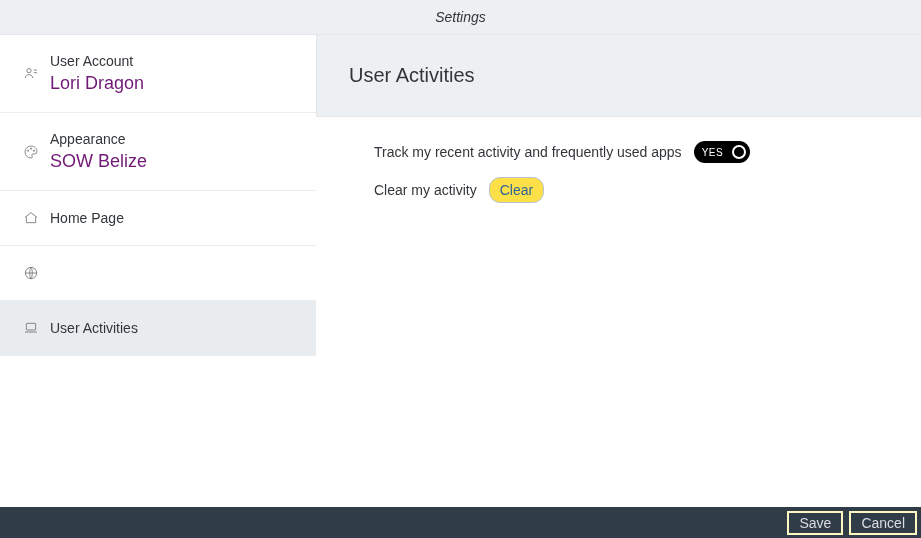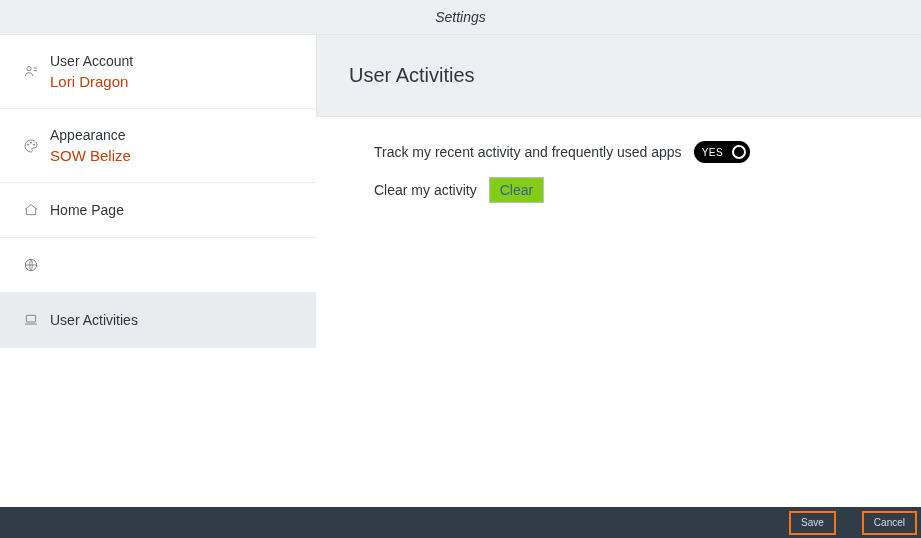--- a/index.html
+++ b/index.html
@@ -44,21 +44,21 @@
     height: 18px;
     color: #6a6d70;
     flex-shrink: 0;
     display: flex;
     align-items: center;
     justify-content: center;
   }
   .side-item .icon svg { width: 16px; height: 16px; stroke: #6a6d70; fill: none; stroke-width: 1.2; }
   .side-texts { display: flex; flex-direction: column; gap: 4px; }
   .side-title { color: #32363a; font-size: 14px; }
-  .side-sub { color: #c2410c; font-size: 15px; }
+  .side-sub { color: #701a75; font-size: 18px; }
   .side-item.single .side-texts { justify-content: flex-end; }
   .side-item.selected { background: #e8ecef; }
 
   .main {
     flex: 1;
     display: flex;
     flex-direction: column;
   }
   .main-header {
     background: #edf0f3;
@@ -104,45 +104,44 @@
     top: 50%;
     transform: translateY(-50%);
     width: 14px;
     height: 14px;
     border-radius: 50%;
     border: 2px solid #fff;
     background: transparent;
   }
   .clear-btn {
     border: 1px solid #b7c2cd;
-    background: #84cc16;
+    background: #fde047;
     color: #2f6497;
     padding: 4px 10px;
     font-size: 14px;
-    border-radius: 0;
+    border-radius: 11px;
     cursor: pointer;
   }
   .footer {
     height: 31px;
     background: #303c48;
     display: flex;
     align-items: center;
     justify-content: flex-end;
     padding-right: 4px;
     gap: 6px;
   }
   .footer-btn {
-    border: 2px solid #f97316;
+    border: 2px solid #fef9c3;
     background: transparent;
     color: #d9dde1;
     padding: 2px 10px;
-    font-size: 10px;
+    font-size: 14px;
     cursor: pointer;
     height: 24px;
-    margin-left: 20px;
   }
 </style>
 </head>
 <body>
 
 <div class="header">
   <span>Settings</span>
 </div>
 
 <div class="body">

